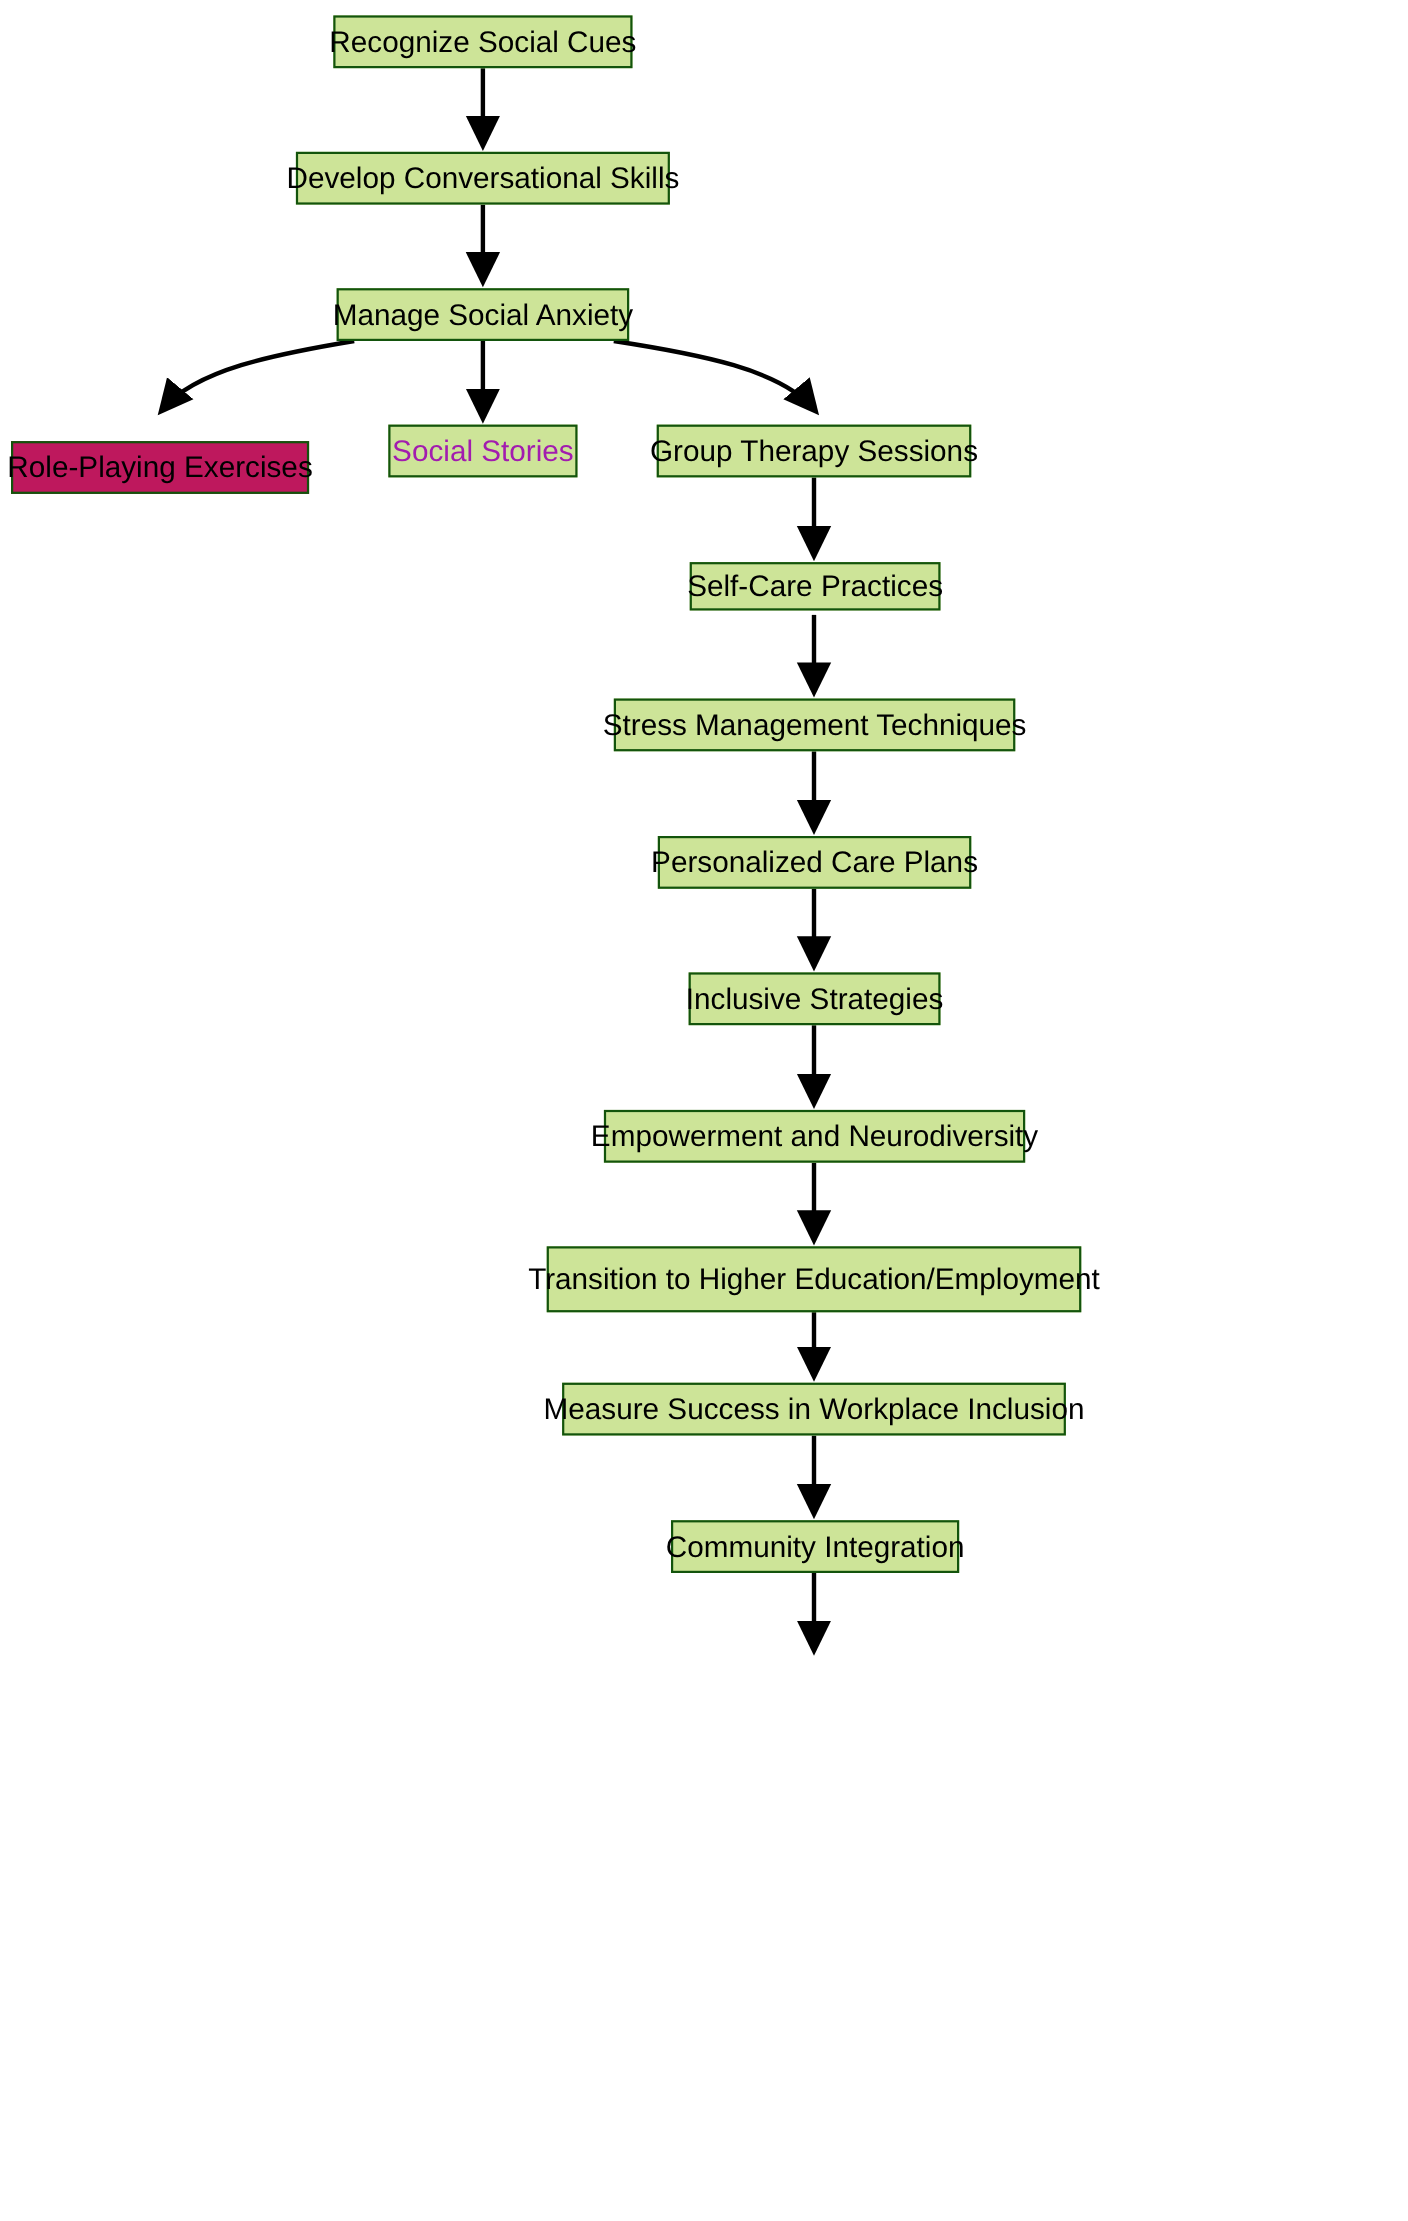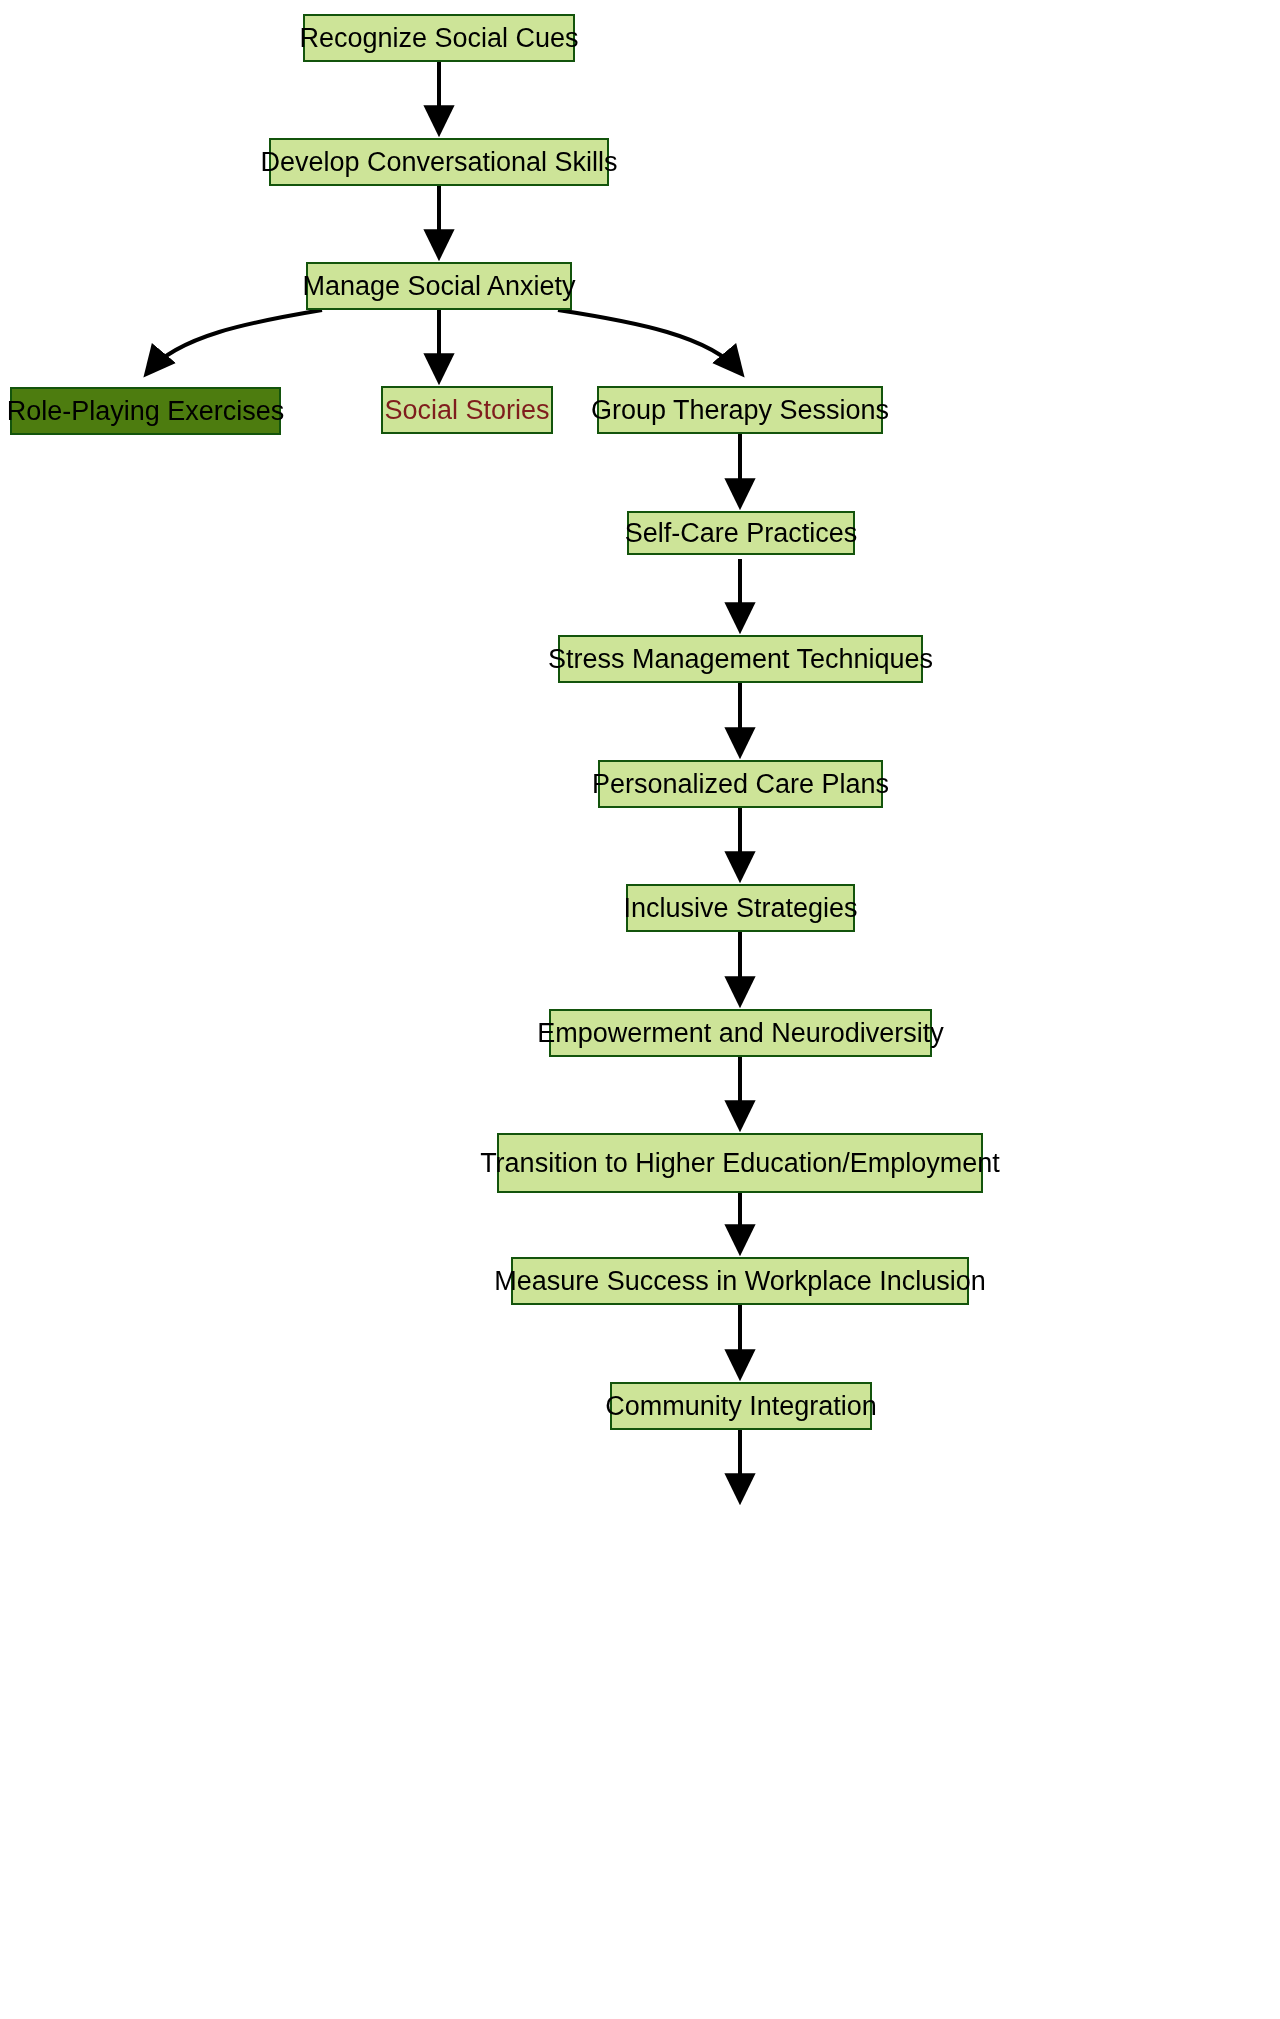--- a/index.html
+++ b/index.html
@@ -80,24 +80,24 @@
 
   <div class="node" style="left: 303px; top: 14px; width: 272px; height: 48px; background: rgb(205, 228, 152); border-color: rgb(19, 84, 12); color: rgb(0, 0, 0);">
     <span class="node-label">Recognize Social Cues</span>
   </div>
   <div class="node" style="left: 269px; top: 138px; width: 340px; height: 48px; background: rgb(205, 228, 152); border-color: rgb(19, 84, 12); color: rgb(0, 0, 0);">
     <span class="node-label">Develop Conversational Skills</span>
   </div>
   <div class="node" style="left: 306px; top: 262px; width: 266px; height: 48px; background: rgb(205, 228, 152); border-color: rgb(19, 84, 12); color: rgb(0, 0, 0);">
     <span class="node-label">Manage Social Anxiety</span>
   </div>
-  <div class="node" style="left: 10px; top: 387px; width: 271px; height: 48px; background: #4d7c0f; border-color: rgb(19, 84, 12); color: rgb(0, 0, 0);">
+  <div class="node" style="left: 10px; top: 401px; width: 271px; height: 48px; background: #be185d; border-color: rgb(19, 84, 12); color: rgb(0, 0, 0);">
     <span class="node-label">Role-Playing Exercises</span>
   </div>
-  <div class="node" style="left: 353px; top: 386px; width: 172px; height: 48px; background: rgb(205, 228, 152); border-color: rgb(19, 84, 12); color: #7f1d1d; margin-left: 28px;">
+  <div class="node" style="left: 353px; top: 386px; width: 172px; height: 48px; background: rgb(205, 228, 152); border-color: rgb(19, 84, 12); color: #a21caf;">
     <span class="node-label">Social Stories</span>
   </div>
   <div class="node" style="left: 597px; top: 386px; width: 286px; height: 48px; background: rgb(205, 228, 152); border-color: rgb(19, 84, 12); color: rgb(0, 0, 0);">
     <span class="node-label">Group Therapy Sessions</span>
   </div>
   <div class="node" style="left: 627px; top: 511px; width: 228px; height: 44px; background: rgb(205, 228, 152); border-color: rgb(19, 84, 12); color: rgb(0, 0, 0);">
     <span class="node-label">Self-Care Practices</span>
   </div>
   <div class="node" style="left: 558px; top: 635px; width: 365px; height: 48px; background: rgb(205, 228, 152); border-color: rgb(19, 84, 12); color: rgb(0, 0, 0);">
     <span class="node-label">Stress Management Techniques</span>

